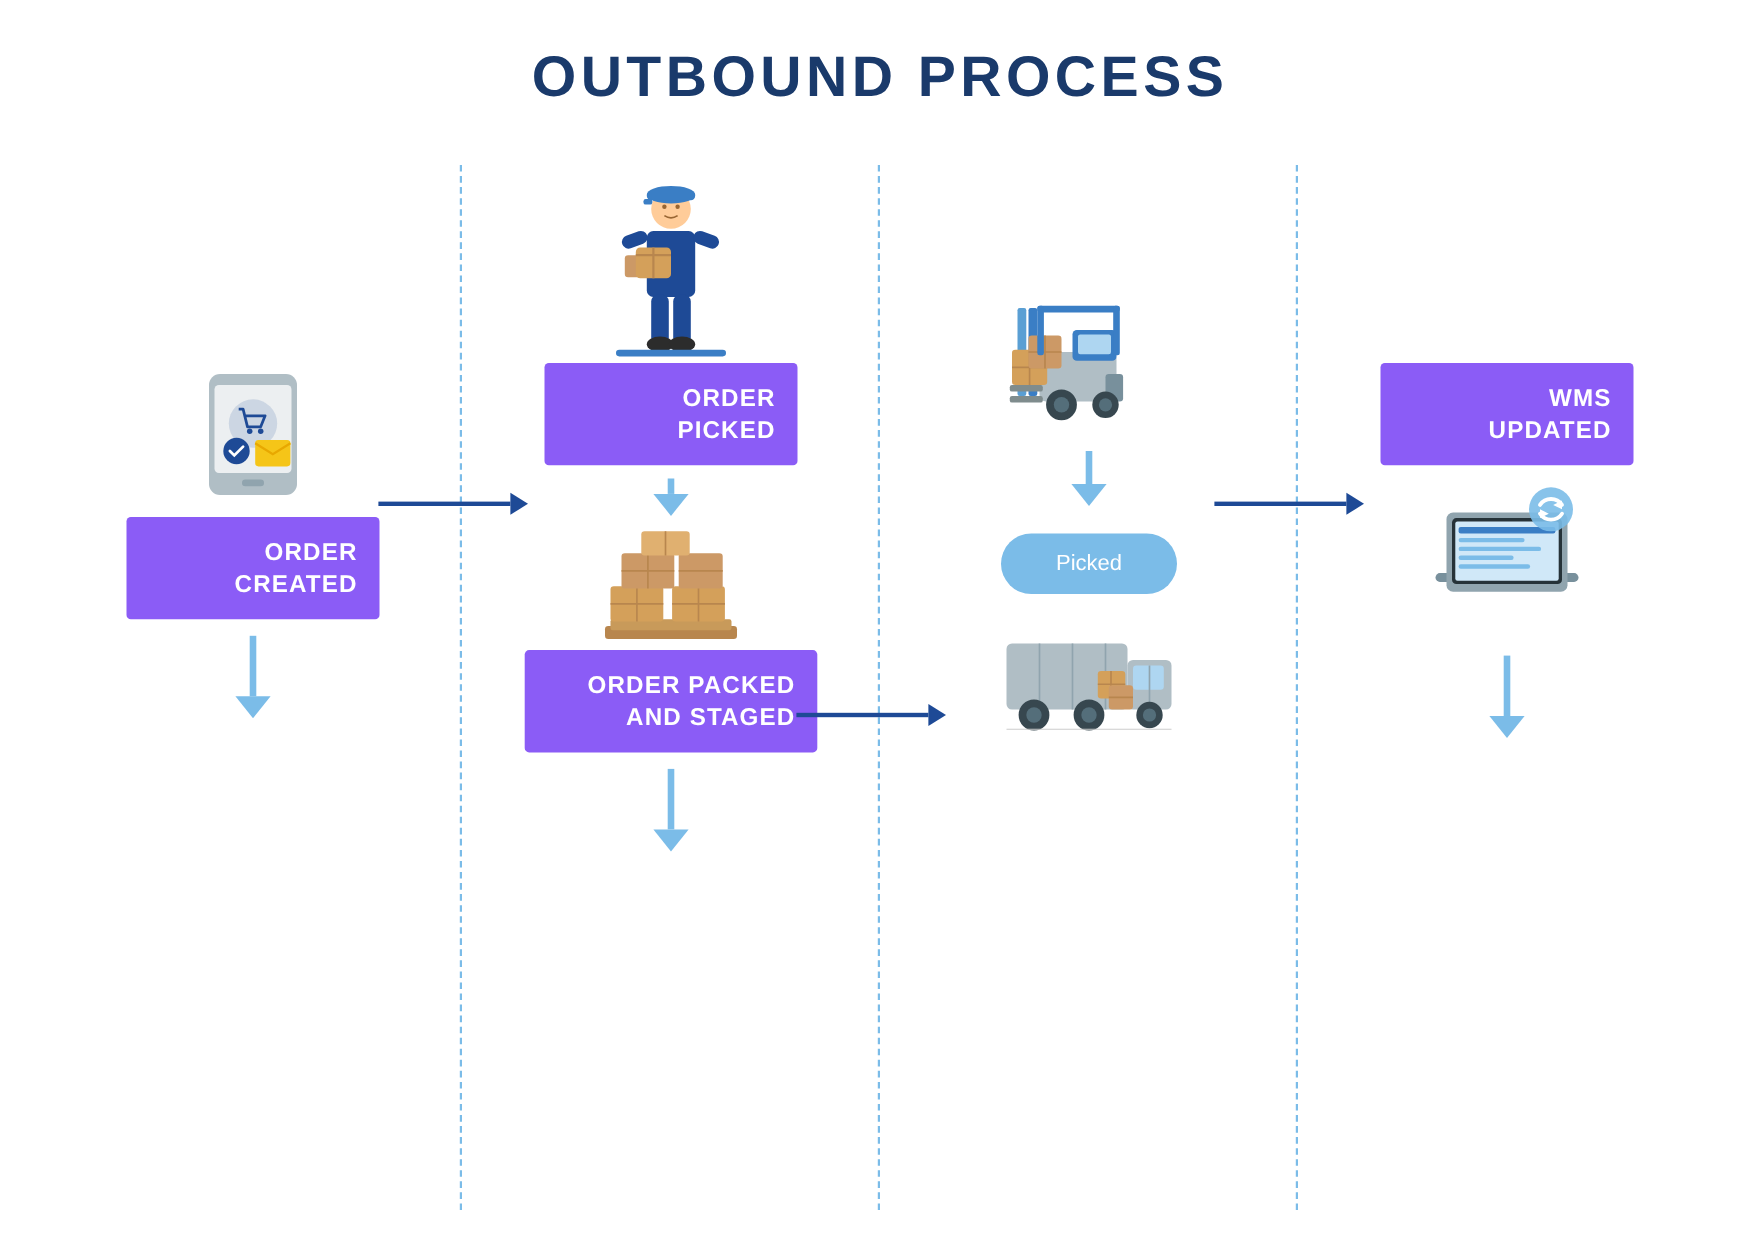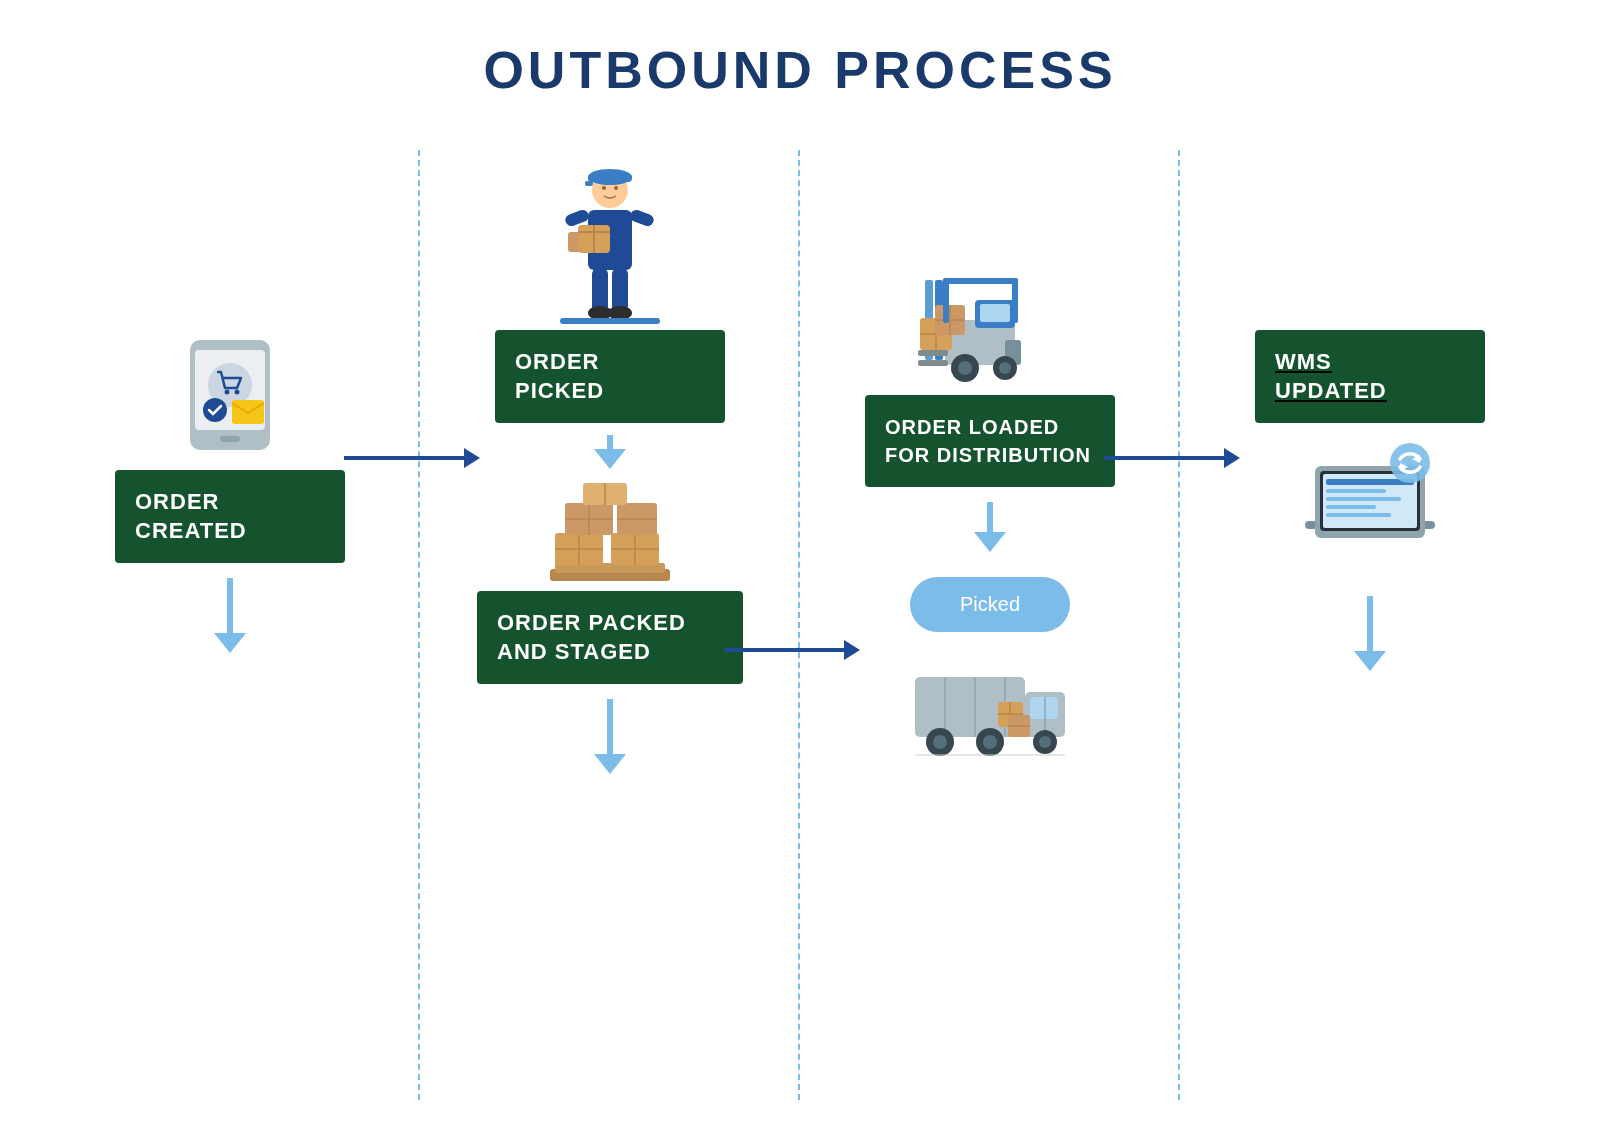--- a/index.html
+++ b/index.html
@@ -47,25 +47,25 @@
       position: absolute;
       right: 0;
       top: 0;
       bottom: 0;
       width: 2px;
       border-right: 2px dashed #7bbce8;
     }
 
     
     .process-box {
-      background: #14532d;
+      background: #8b5cf6;
       color: #ffffff;
       font-size: 20px;
       font-weight: 700;
-      text-align: left;
+      text-align: right;
       padding: 18px 20px;
       border-radius: 4px;
       letter-spacing: 1px;
       line-height: 1.3;
       width: 220px;
     }
 
     
     .status-ellipse {
       background: #7bbce8;
@@ -295,22 +295,20 @@
           <circle cx="50" cy="118" r="7" fill="#546e7a"></circle>
           <circle cx="90" cy="118" r="12" fill="#37474f"></circle>
           <circle cx="90" cy="118" r="6" fill="#546e7a"></circle>
 
           <rect x="28" y="28" width="75" height="6" rx="3" fill="#3a7ec5"></rect>
           <rect x="28" y="28" width="6" height="45" rx="2" fill="#3a7ec5"></rect>
           <rect x="97" y="28" width="6" height="45" rx="2" fill="#3a7ec5"></rect>
         </svg>
       </div>
 
-      <div class="process-box" style="white-space:pre-line; font-size:20px; width:250px; line-height:1.4;">ORDER LOADED
-FOR DISTRIBUTION</div>
 
       <div class="arrow-down" style="margin:15px 0;">
         <div class="shaft" style="height:30px;"></div>
         <div class="head"></div>
       </div>
 
       <div class="status-ellipse">Picked</div>
 
       <div class="icon-area" style="margin-top:15px;">
         <svg width="160" height="110" viewBox="0 0 160 110">
@@ -344,21 +342,21 @@
         </svg>
       </div>
     </div>
 
     <div style="position:absolute; right:-60px; top:298px; display:flex; align-items:center; z-index:10;">
       <div style="width:120px; height:4px; background:#1e4a96;"></div>
       <div style="width:0;height:0;border-top:10px solid transparent;border-bottom:10px solid transparent;border-left:16px solid #1e4a96;"></div>
     </div>
   </div>
 
-  <div class="col col4" style="position:relative;text-decoration:underline;">
+  <div class="col col4" style="position:relative;">
     <div class="row-content" style="margin-top:180px;">
 
       <div class="process-box" style="white-space:pre-line; font-size:22px; width:230px;">WMS
 UPDATED</div>
 
       <div class="icon-area" style="margin-top:18px;">
         <svg width="160" height="130" viewBox="0 0 160 130">
 
           <rect x="15" y="80" width="130" height="8" rx="4" fill="#78909c"></rect>
 

